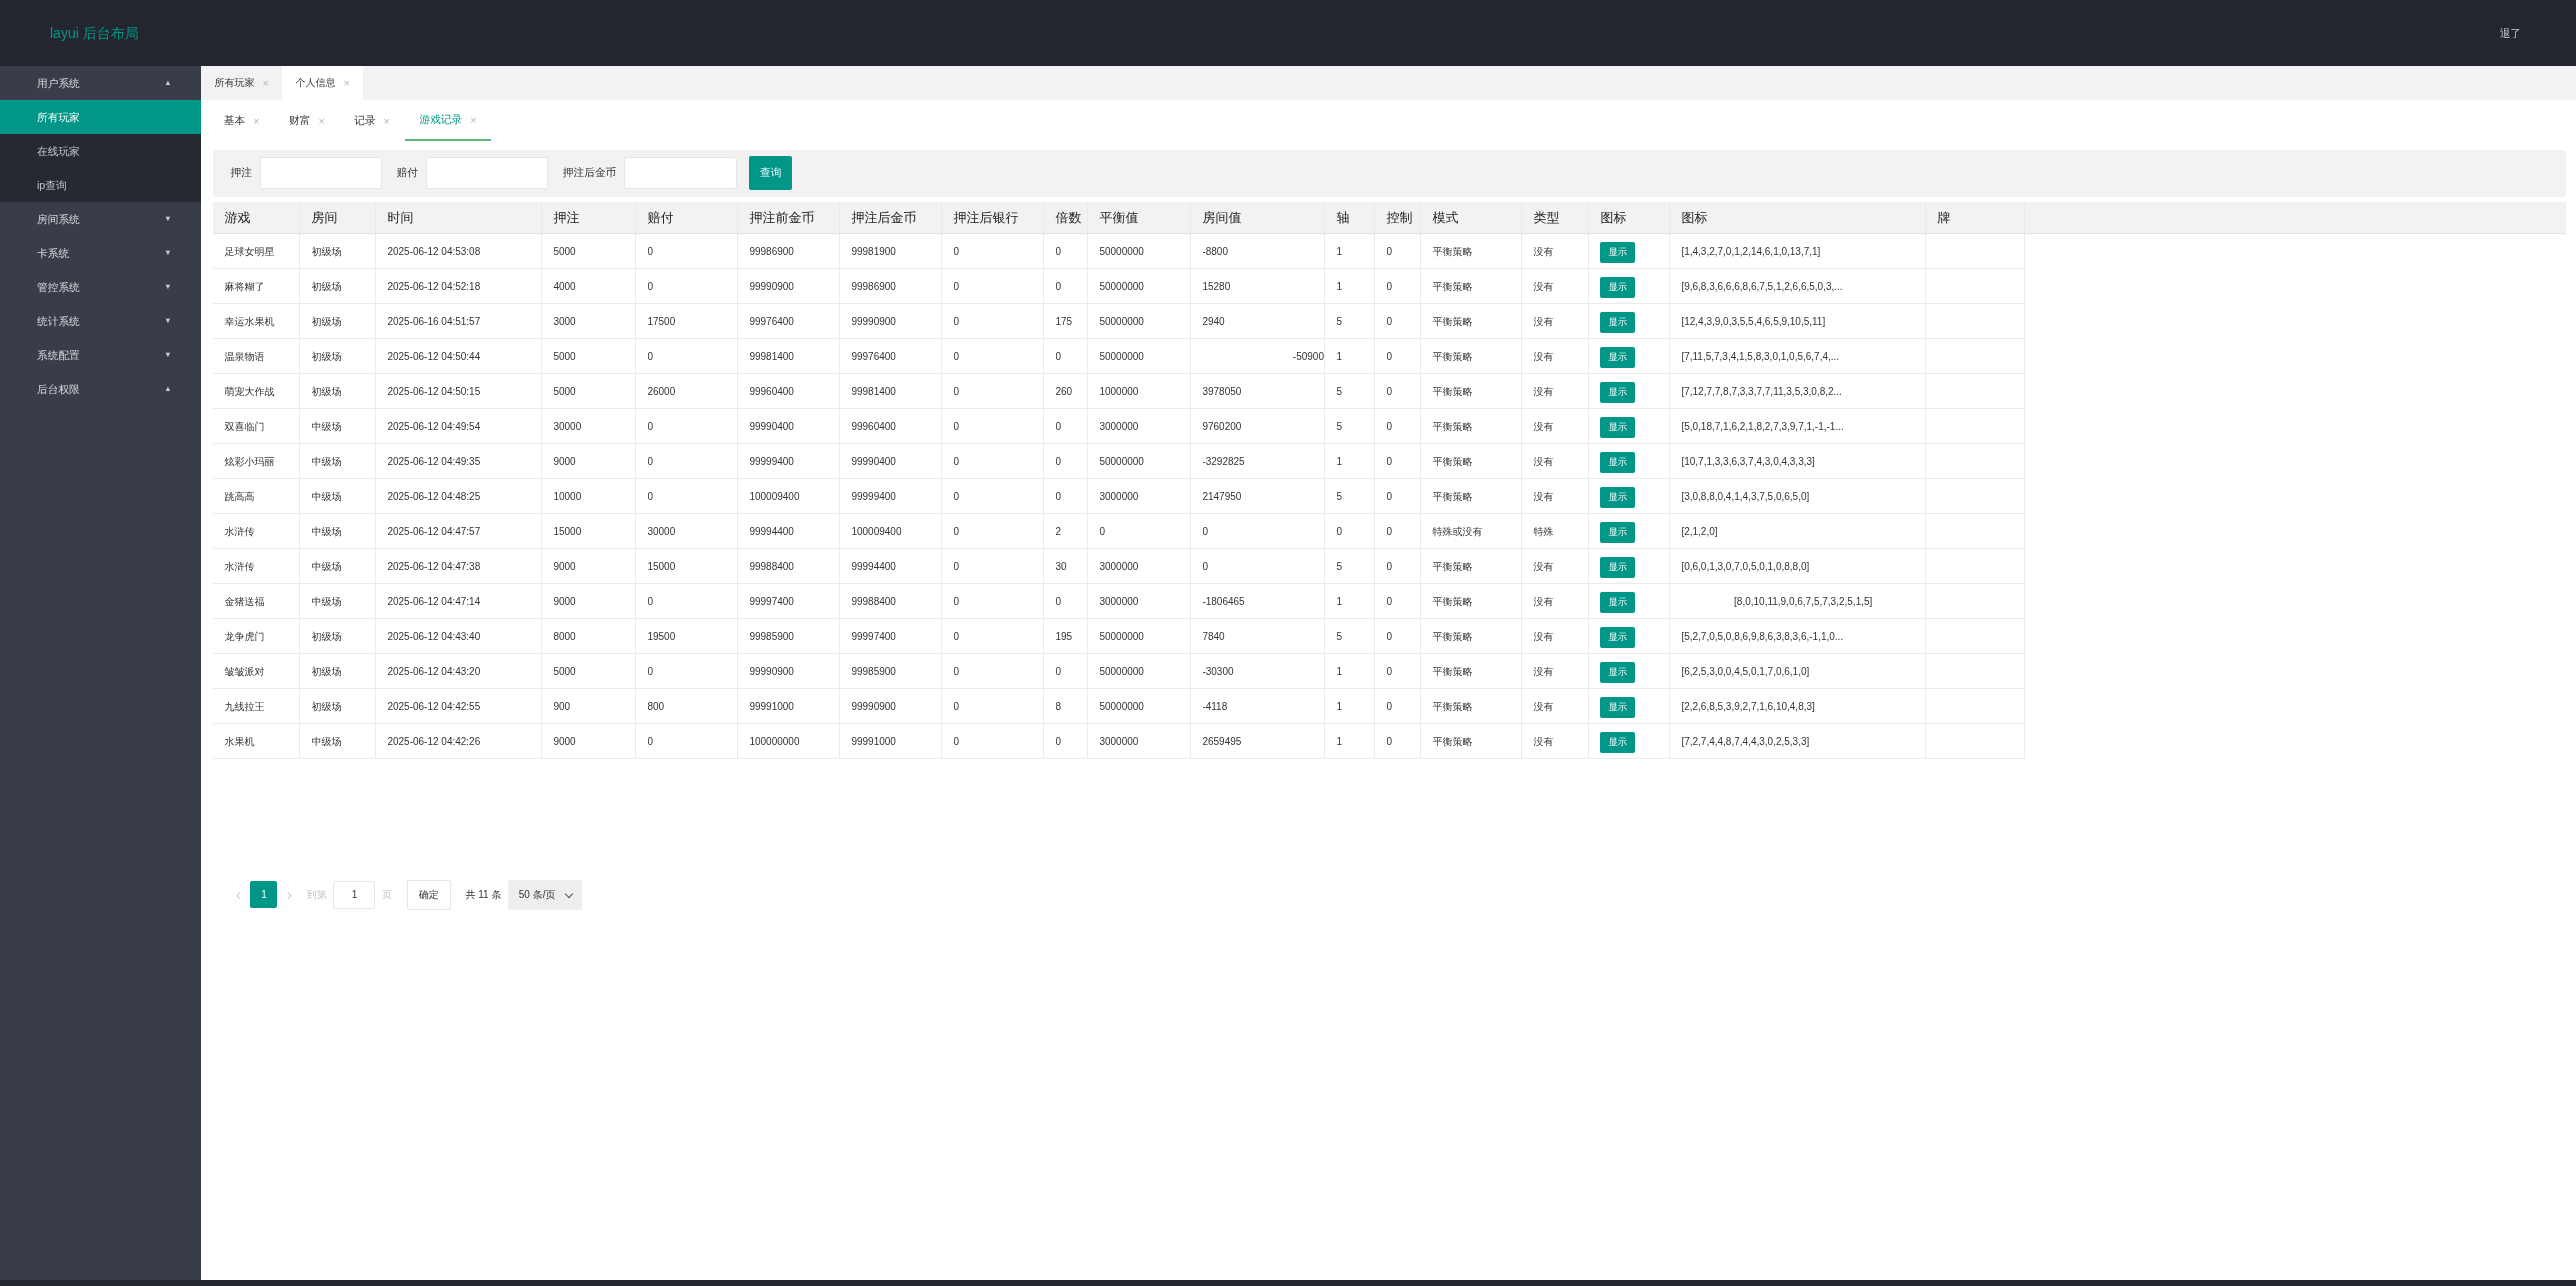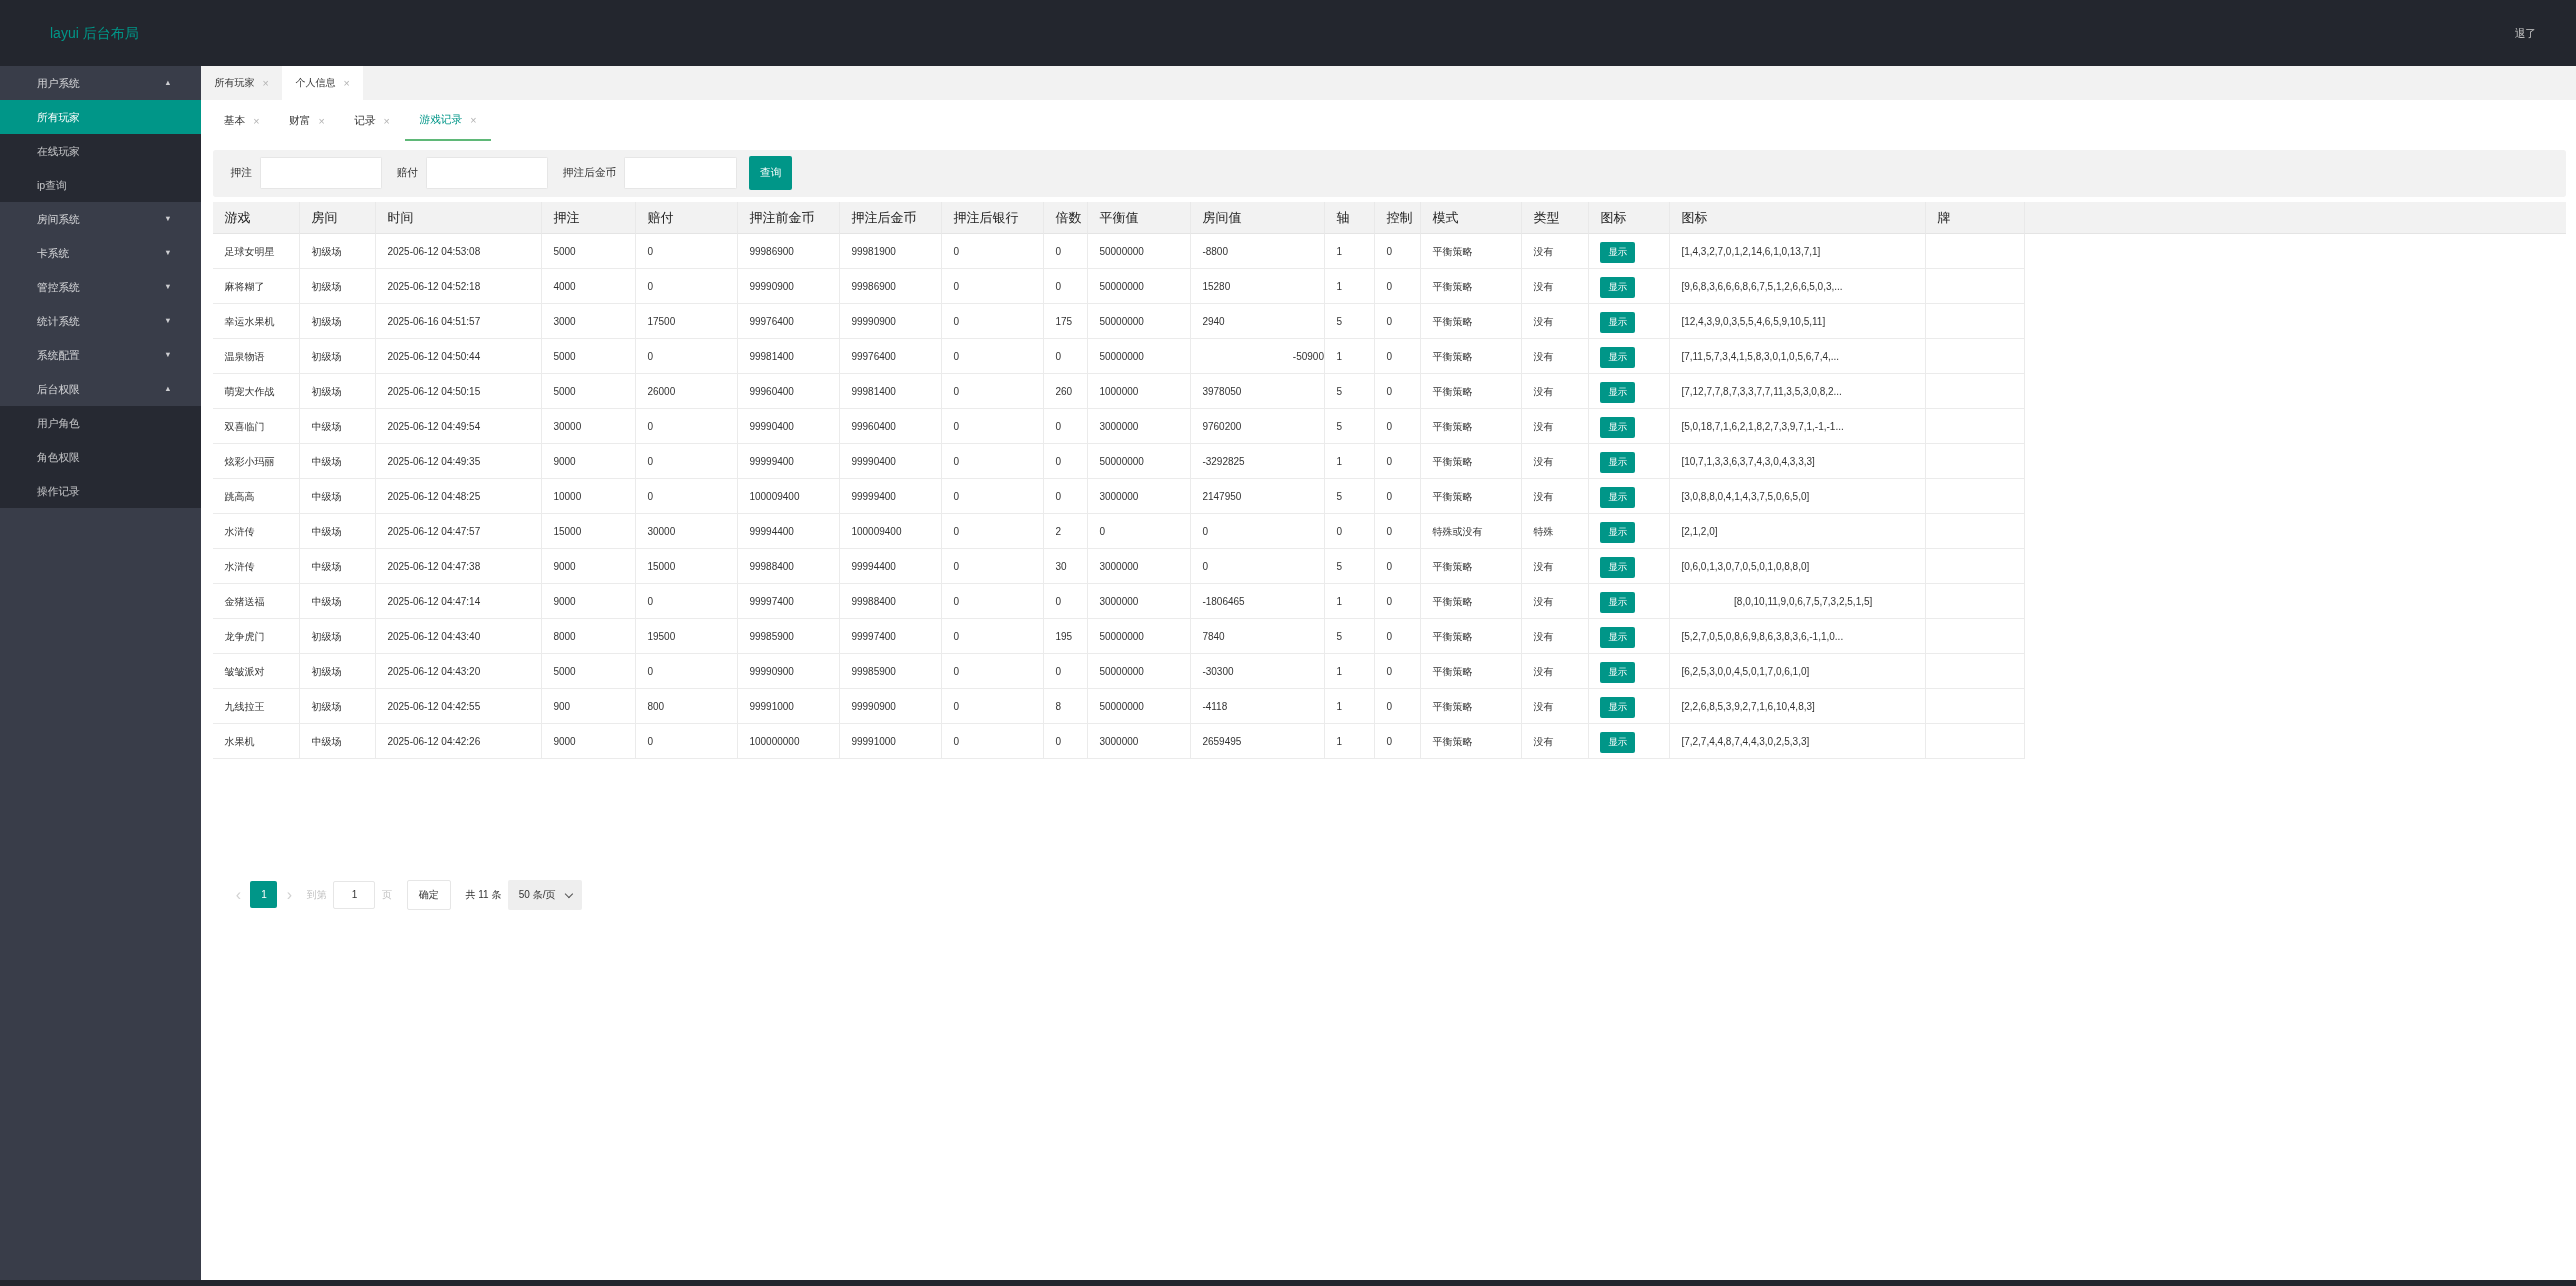--- a/index.html
+++ b/index.html
@@ -4,21 +4,21 @@
 <style>
   * { margin:0; padding:0; box-sizing:border-box; }
   html,body { width:2576px; height:1287px; }
   body {
     position:relative; overflow:hidden;
     background:#23262E;
     font-family:"Liberation Sans", sans-serif;
     color:#333;
   }
   
-  .topbar { position:absolute; top:0; left:0; right:0; height:66px; background:#23262E; }
+  .topbar { position:absolute; top:0; left:0; right:15px; height:66px; background:#23262E; }
   .brand { position:absolute; left:50px; top:0; line-height:66px; color:#009688; font-size:14px; }
   .logout { position:absolute; right:40px; top:0; line-height:66px; color:#C9C9C9; font-size:10.7px; cursor:pointer; }
   
   .sidebar { position:absolute; left:0; top:66px; width:201px; bottom:6.7px; background:#393D49; overflow:hidden; }
   .side-item { height:34px; line-height:34px; padding-left:37px; color:rgba(255,255,255,.78); font-size:10.7px; position:relative; cursor:pointer; }
   .side-arrow { position:absolute; right:29.5px; top:0; font-size:7.4px; color:rgba(255,255,255,.75); }
   .side-children { background:#262932; }
   .side-child { height:34px; line-height:34px; padding-left:37px; color:rgba(255,255,255,.72); font-size:10.7px; cursor:pointer; }
   .side-child.selected { background:#009688; color:#fff; }
   
@@ -76,25 +76,20 @@
         <div class="side-child selected">所有玩家</div>
         <div class="side-child">在线玩家</div>
         <div class="side-child">ip查询</div>
       </div>
       <div class="side-item"><span>房间系统</span><span class="side-arrow">▼</span></div>
       <div class="side-item"><span>卡系统</span><span class="side-arrow">▼</span></div>
       <div class="side-item"><span>管控系统</span><span class="side-arrow">▼</span></div>
       <div class="side-item"><span>统计系统</span><span class="side-arrow">▼</span></div>
       <div class="side-item"><span>系统配置</span><span class="side-arrow">▼</span></div>
       <div class="side-item"><span>后台权限</span><span class="side-arrow">▲</span></div>
-      <div class="side-children">
-        <div class="side-child">用户角色</div>
-        <div class="side-child">角色权限</div>
-        <div class="side-child">操作记录</div>
-      </div>
     </nav>
 </aside>
 
 <section class="main">
   <div class="tabbar1" id="tabbar1">
       <div class="tab1">
         <span>所有玩家</span>
         <span class="tab-close">×</span>
       </div>
       <div class="tab1 active">

